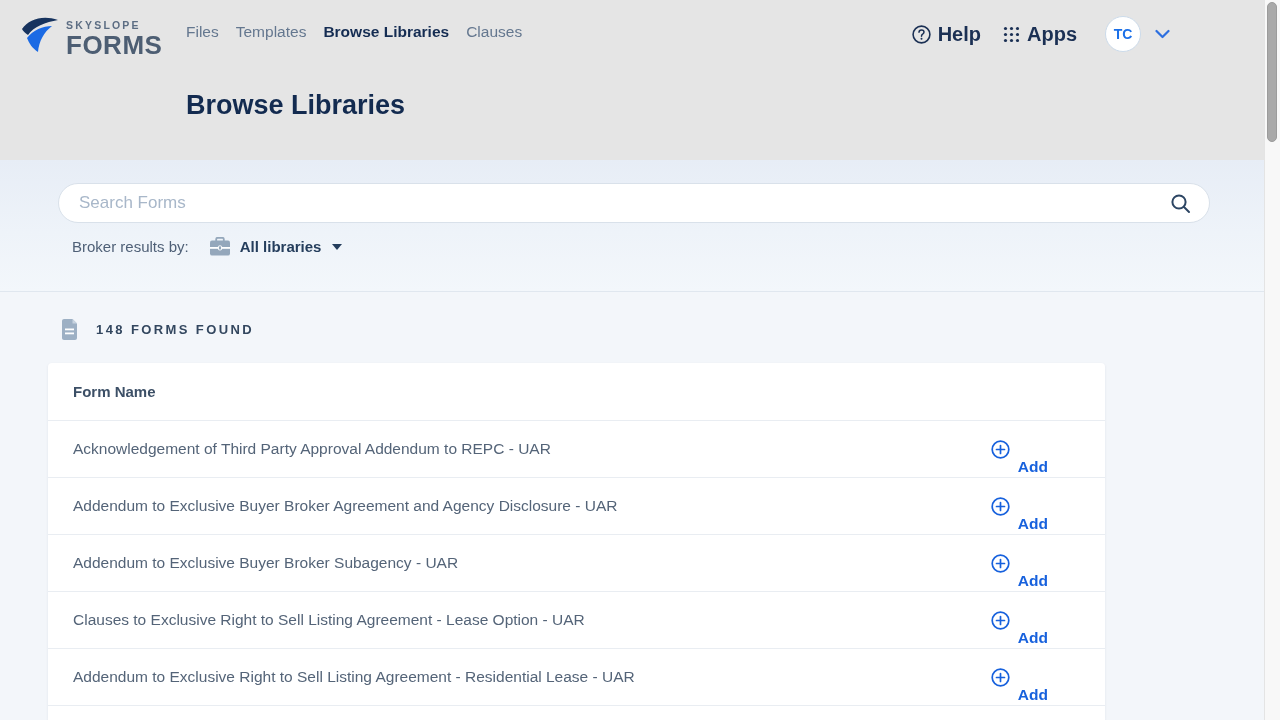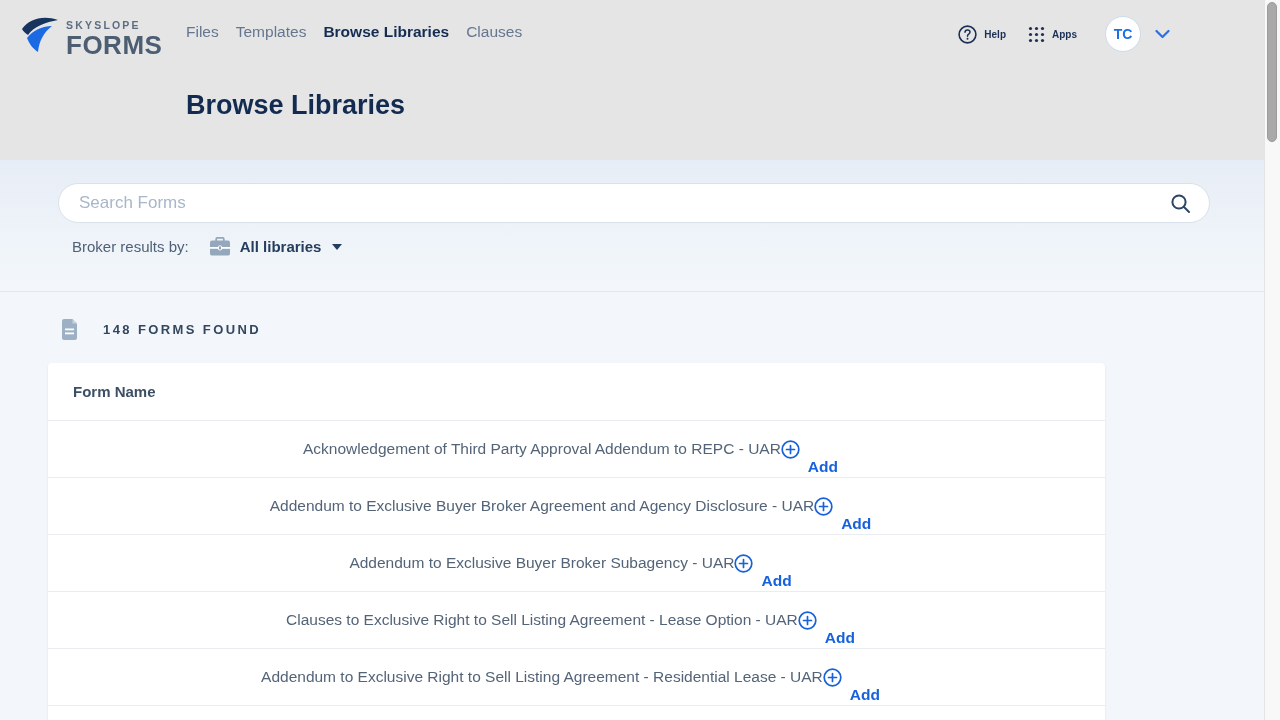--- a/index.html
+++ b/index.html
@@ -51,21 +51,21 @@
 
   .header-actions {
     position: absolute;
     right: 110px; top: 16px;
     display: flex; align-items: center;
   }
   .action-btn {
     display: flex; align-items: center; gap: 7px;
     background: none; border: none; cursor: pointer;
     font-family: inherit;
-    font-size: 10px; font-weight: 700; color: #1b3054;
+    font-size: 20px; font-weight: 700; color: #1b3054;
   }
   .action-btn + .action-btn { margin-left: 22px; }
   .avatar {
     width: 36px; height: 36px; border-radius: 50%;
     background: #ffffff; border: 1px solid #ccdbea;
     display: flex; align-items: center; justify-content: center;
     font-size: 14px; font-weight: 700; color: #1a6fe8;
     margin-left: 28px; cursor: pointer;
   }
   .avatar-chevron { margin-left: 14px; cursor: pointer; display: flex; }
@@ -123,21 +123,21 @@
   
   .results-area {
     border-top: 1px solid #e0e7ef;
     background: #f3f6fa;
   }
   .results-count {
     display: flex; align-items: center;
     padding: 27px 0 0 61px;
   }
   .results-count-text {
-    margin-left: 25px;
+    margin-left: 18px;
     font-size: 13px; font-weight: 700;
     letter-spacing: 2.4px;
     color: #33475f;
   }
 
   .table-card {
     margin: 23px 0 0 48px;
     width: 1057px;
     background: #ffffff;
     border-radius: 4px 4px 0 0;
@@ -145,22 +145,22 @@
   }
   .table-header {
     height: 57px;
     display: flex; align-items: center;
     padding-left: 25px;
     font-size: 15px; font-weight: 700; color: #3c4f66;
   }
   .table-row {
     height: 57px;
     border-top: 1px solid #e9edf2;
-    display: flex; align-items: center; justify-content: center;
-    padding: 0 37px 0 25px;
+    display: flex; align-items: center; justify-content: space-between;
+    padding: 0 57px 0 25px;
   }
   .row-name { font-size: 15.5px; color: #546478; }
   .add-btn {
     display: flex; align-items: center; gap: 8px;
     background: none; border: none; cursor: pointer;
     font-family: inherit;
   }
   .add-label { font-size: 15.5px; font-weight: 700; color: #1761dd; margin-top: 36px; }
   .table-row-partial { height: 15px; border-top: 1px solid #e9edf2; }
 

